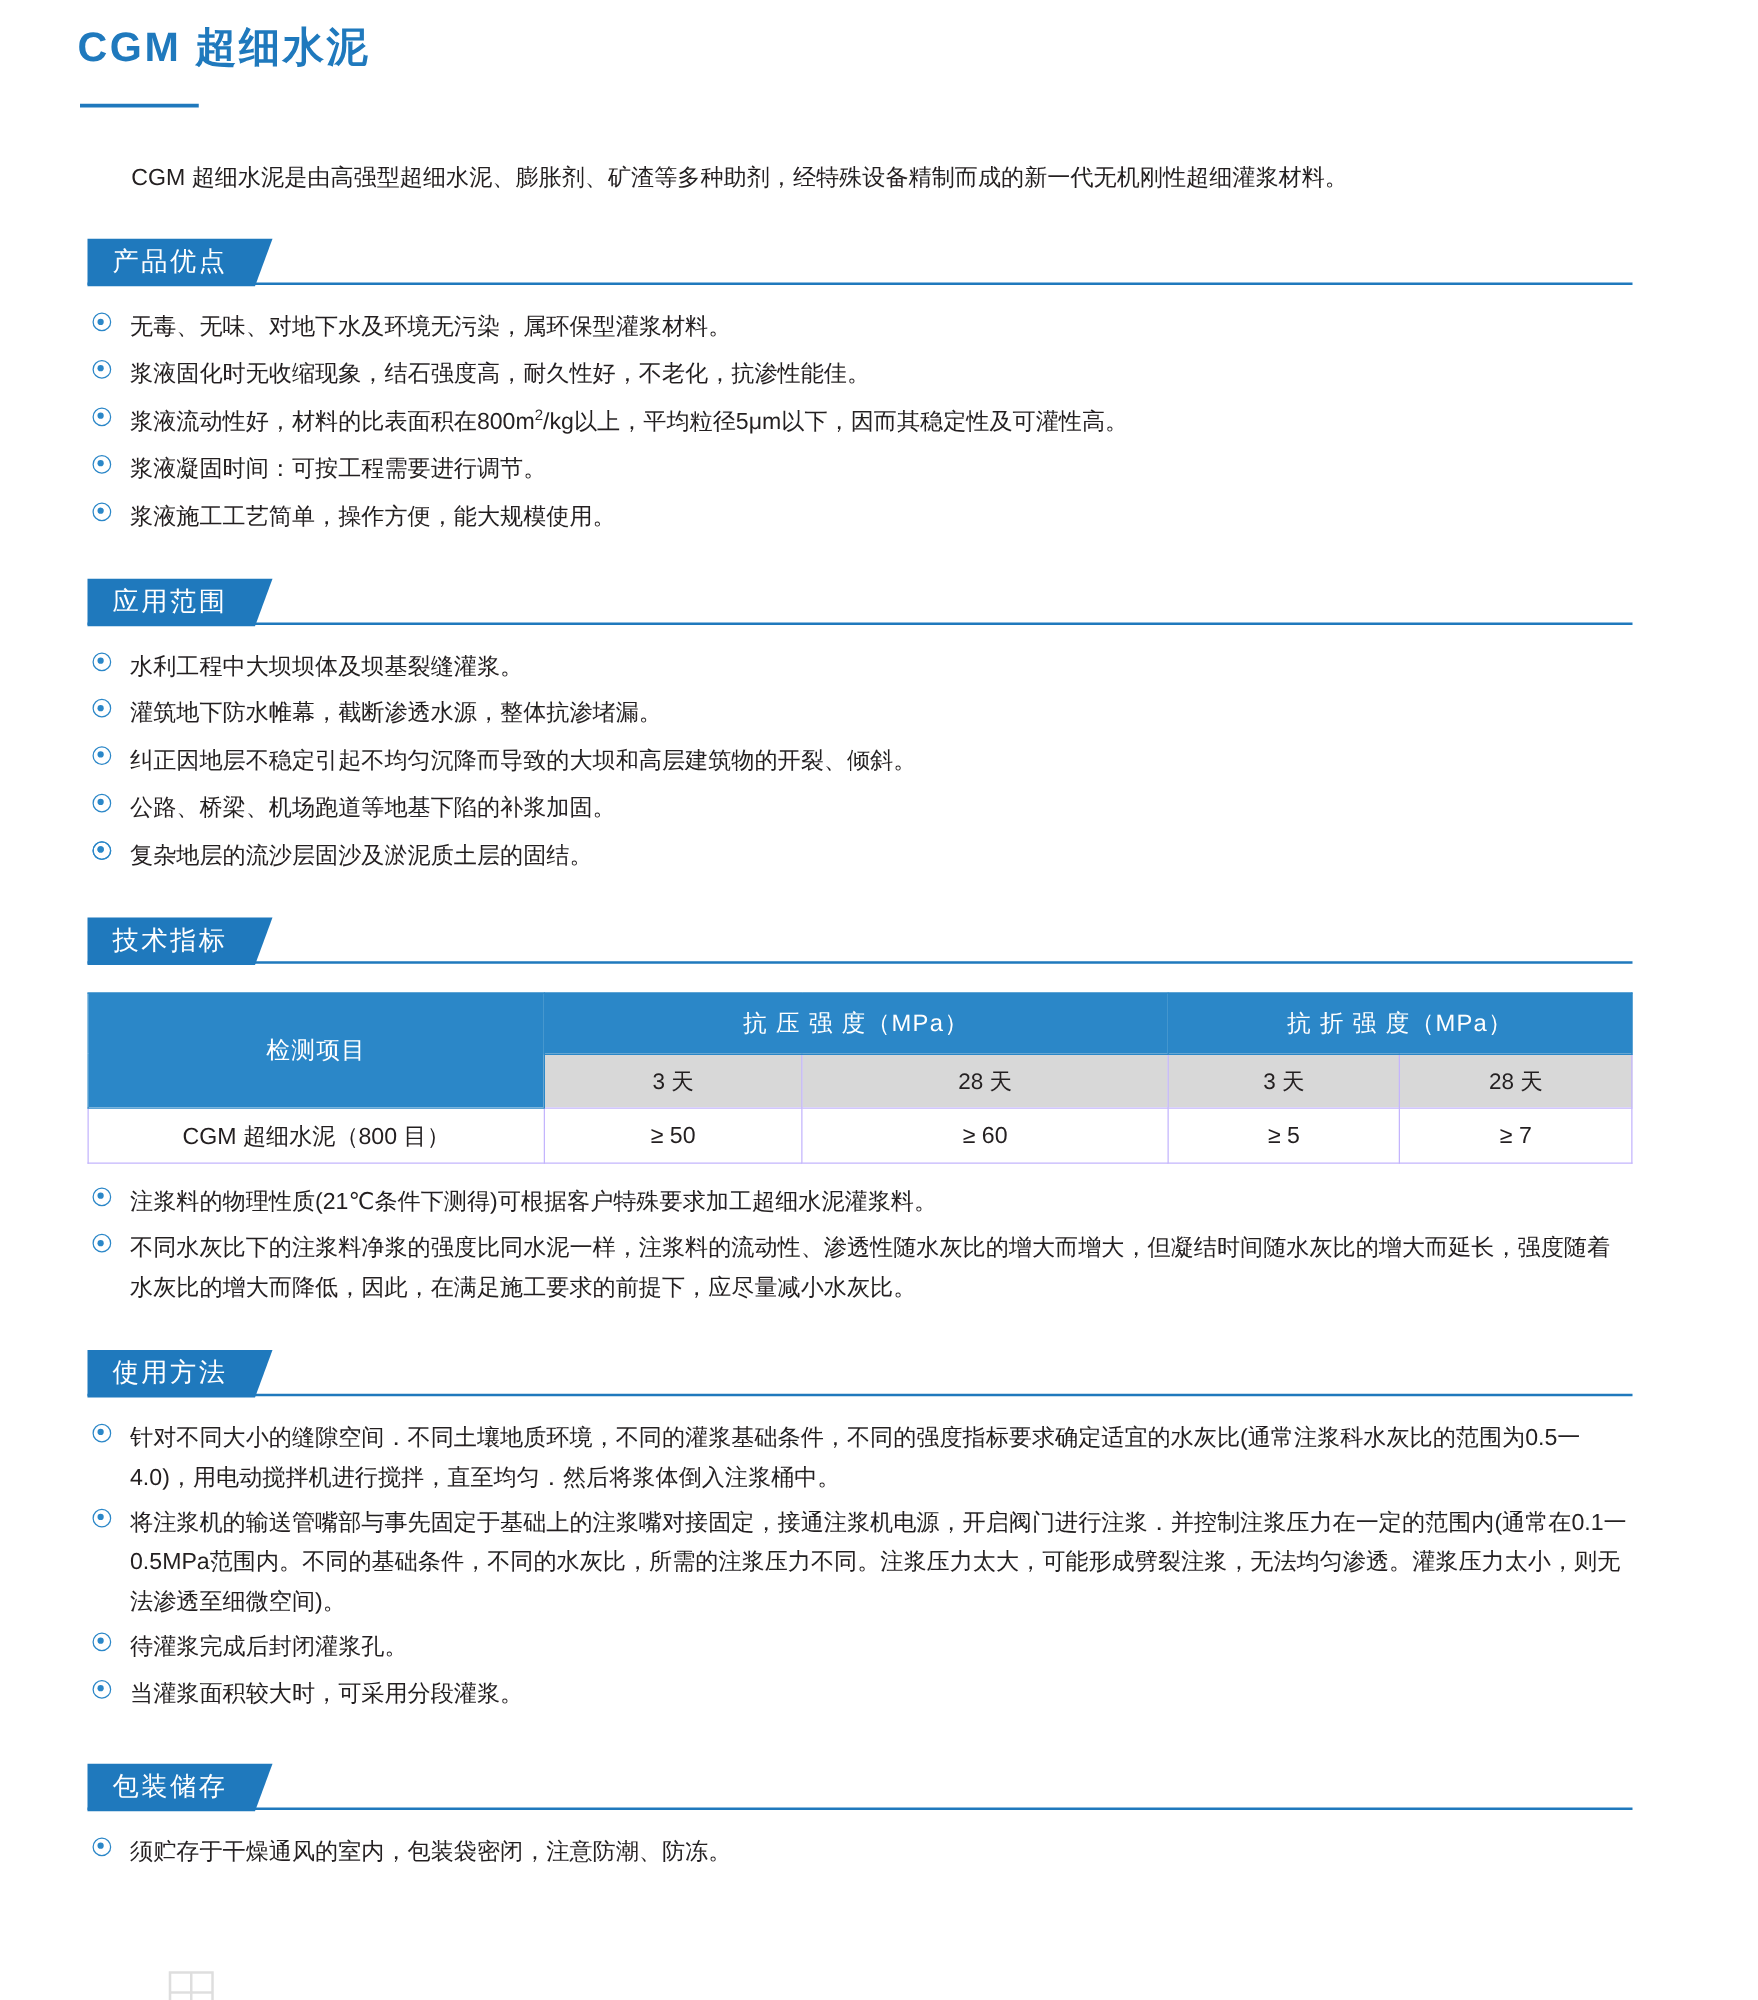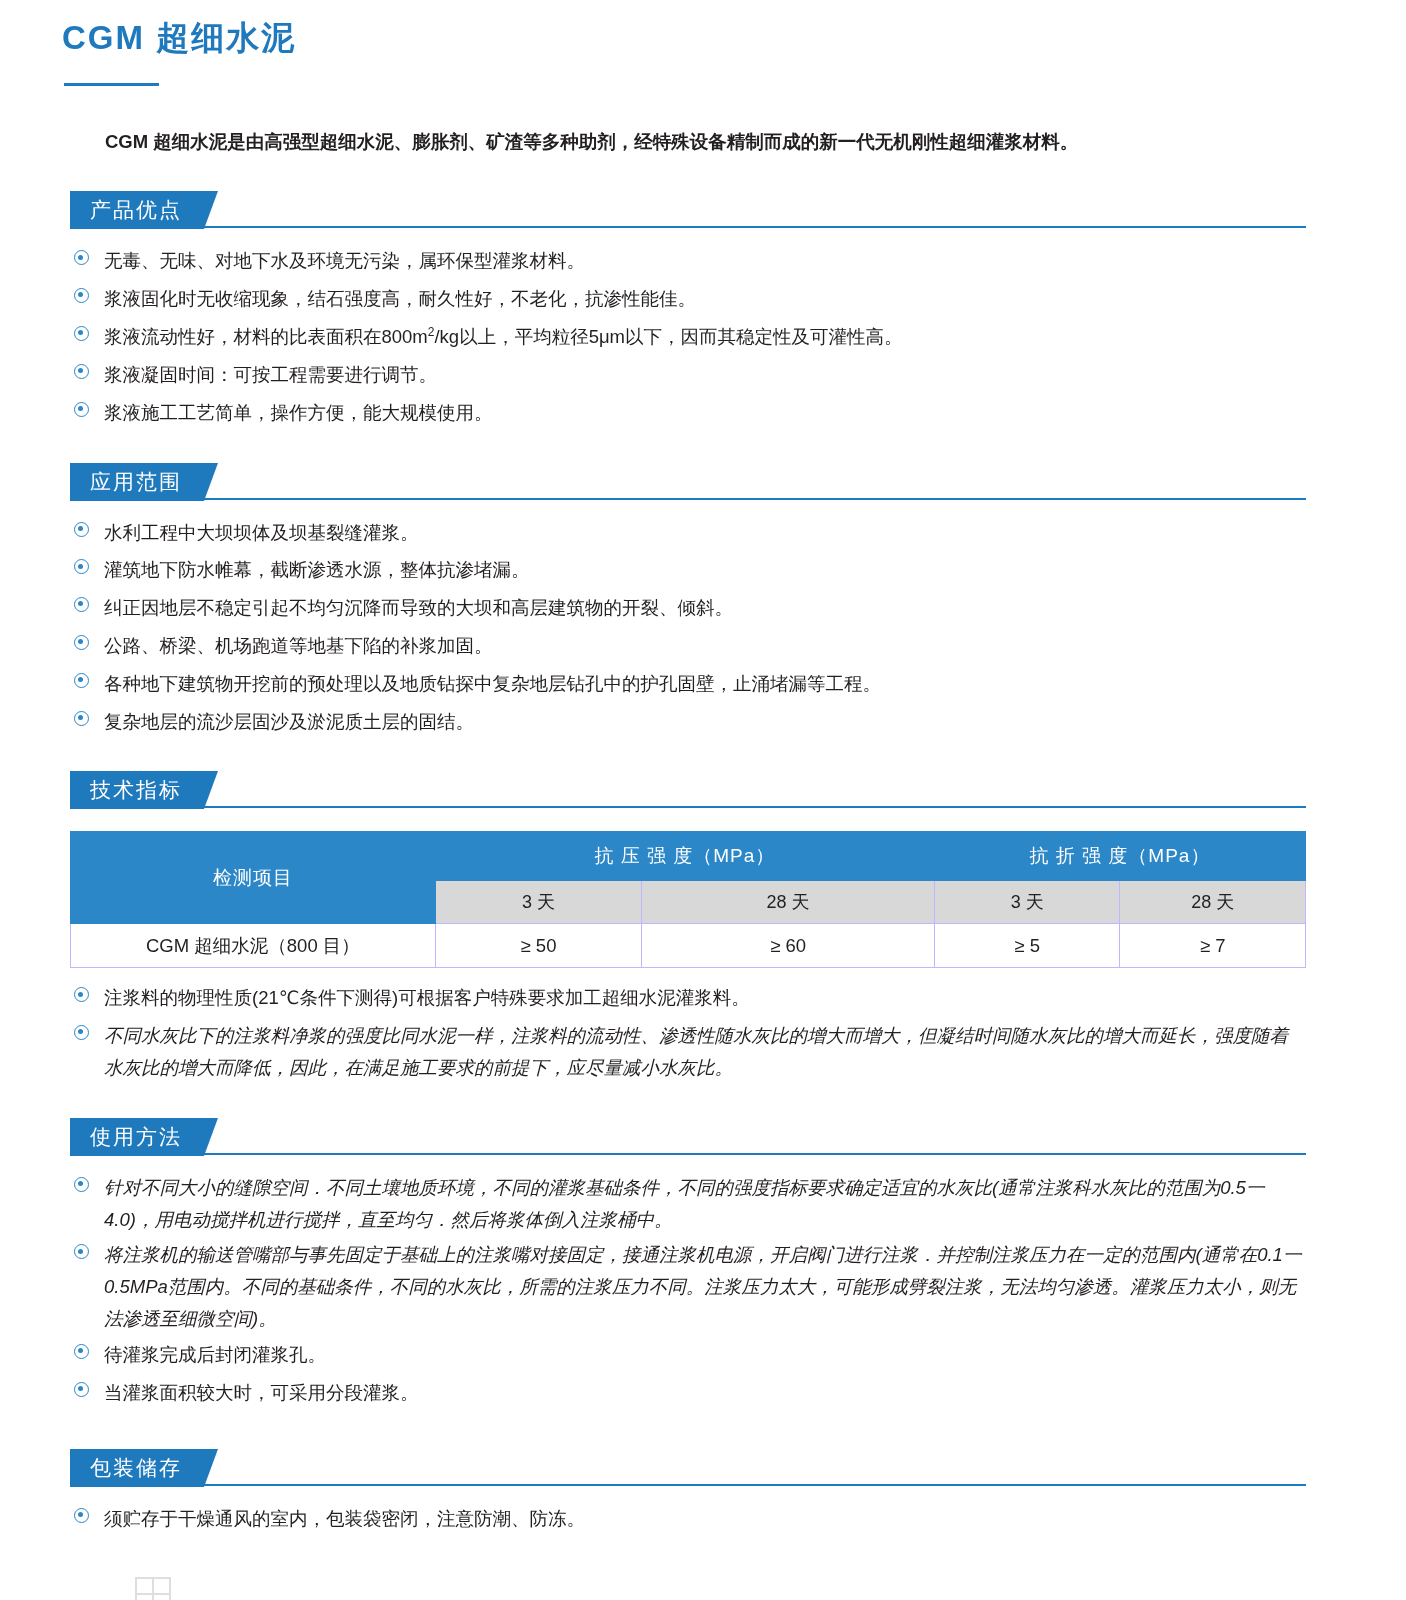--- a/index.html
+++ b/index.html
@@ -36,21 +36,20 @@
     background: #1f79bd;
     margin: 22px 0 0 64px;
   }
   
   .intro {
     margin: 40px 0 0 105px;
     width: 1200px;
     font-size: 18.5px;
     line-height: 1.7;
     color: #231f20;
-    font-weight: bold;
   }
   
   .section {
     margin-top: 34px;
   }
   .sec-head {
     position: relative;
     height: 38px;
     margin-left: 70px;
     width: 1236px;
@@ -158,21 +157,20 @@
     font-size: 18.5px;
   }
   .col-item { width: 370px; }
   .col-3d { width: 205px; }
   .col-28d { width: 295px; }
   .col-f3d { width: 183px; }
   .col-f28d { width: 183px; }
   
   ul.blist > li.wrap {
     margin-bottom: 4px;
-    font-style: italic;
   }
   .footer-mark {
     position: absolute;
     left: 130px;
     bottom: -12px;
     width: 46px;
     height: 54px;
     opacity: 0.28;
   }
 </style>
@@ -232,21 +230,20 @@
       <li>
         <span class="bullet"></span>
         <span class="li-text">纠正因地层不稳定引起不均匀沉降而导致的大坝和高层建筑物的开裂、倾斜。</span>
       </li>
       <li>
         <span class="bullet"></span>
         <span class="li-text">公路、桥梁、机场跑道等地基下陷的补浆加固。</span>
       </li>
       <li>
         <span class="bullet"></span>
-        <span class="li-text">各种地下建筑物开挖前的预处理以及地质钻探中复杂地层钻孔中的护孔固壁，止涌堵漏等工程。</span>
       </li>
       <li>
         <span class="bullet"></span>
         <span class="li-text">复杂地层的流沙层固沙及淤泥质土层的固结。</span>
       </li>
     </ul>
   </div>
 
   <div class="section">
     <div class="sec-head">

